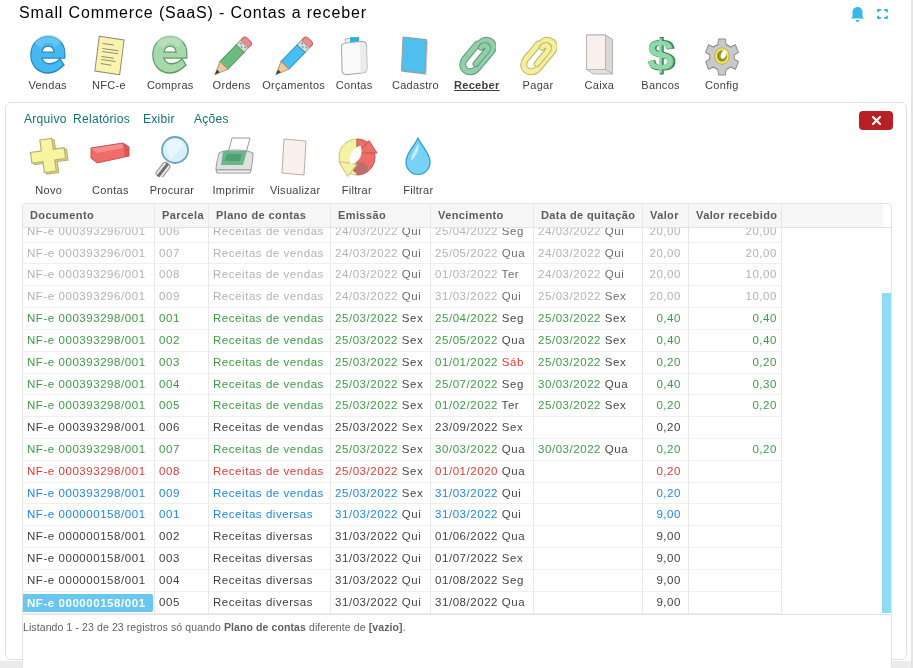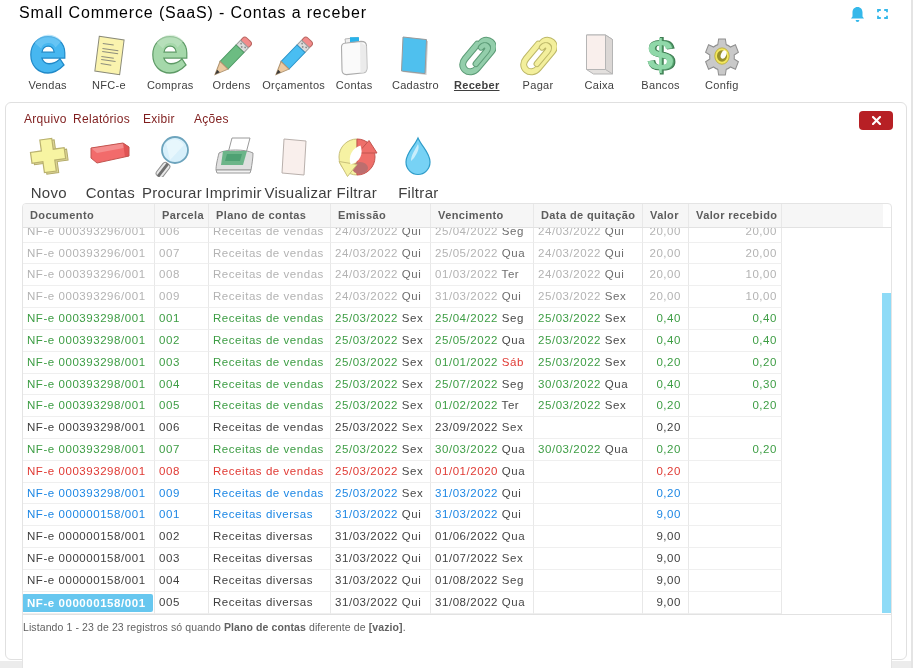--- a/index.html
+++ b/index.html
@@ -11,27 +11,27 @@
 #title{position:absolute;left:19px;top:4px;font-size:16px;font-weight:normal;
   letter-spacing:.85px;color:#000000}
 .hicon{position:absolute;top:6px}
 #ttb{position:absolute;left:17px;top:30px;display:flex}
 .titem{width:61.3px;text-align:center}
 .titem .ic{height:47px;display:flex;align-items:flex-end;justify-content:center}
 .titem .lb{font-size:11px;letter-spacing:.3px;color:#3f3f3f;margin-top:2px;white-space:nowrap}
 .titem .lb.act{font-weight:bold;text-decoration:underline}
 #panel{position:absolute;left:5px;top:102px;width:902px;height:558px;background:#fff;
   border:1px solid #e0e0e0;border-radius:6px}
-.menu{position:absolute;top:7px;font-size:12px;letter-spacing:.3px;color:#7f1d1d;line-height:19px}
+.menu{position:absolute;top:7px;font-size:12px;letter-spacing:.3px;color:#0f766e;line-height:19px}
 #closebtn{position:absolute;left:853px;top:8px;width:34px;height:19px;background:#b72025;
   border-radius:4px;color:#fff;text-align:center;line-height:19px;font-size:10px;font-weight:bold}
 #ttb2{position:absolute;left:12px;top:30px;display:flex}
 .t2item{width:61.6px;text-align:center}
 .t2item .ic{height:44px;display:flex;align-items:flex-end;justify-content:center}
-.t2item .lb{font-size:15px;letter-spacing:.3px;color:#3f3f3f;margin-top:7px;white-space:nowrap}
+.t2item .lb{font-size:11px;letter-spacing:.3px;color:#3f3f3f;margin-top:7px;white-space:nowrap}
 #tbl{position:absolute;left:16px;top:100px;width:870px;height:518px;
   border:1px solid #e4e4e4;border-radius:4px;overflow:hidden;background:#fff}
 #thead{display:flex;height:24px;border-bottom:1px solid #e2e2e2;
   font-weight:bold;color:#5c5c5c;font-size:11px;letter-spacing:.4px}
 #thead .c{line-height:23px;background:#f6f6f6;padding-left:7px}
 #tbody{position:relative;height:386px;overflow:hidden}
 .row{display:flex;height:21.83px;font-size:11.5px;
   letter-spacing:.55px;background:#fff}
 .row .c{line-height:20.8px;white-space:nowrap;overflow:hidden;border-bottom:1px solid #efefef}
 .c{padding-left:4px;border-right:1px solid #e8e8e8;height:100%}

